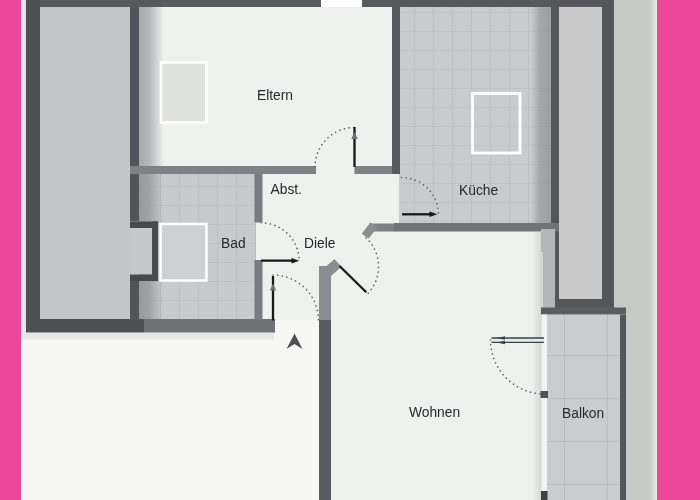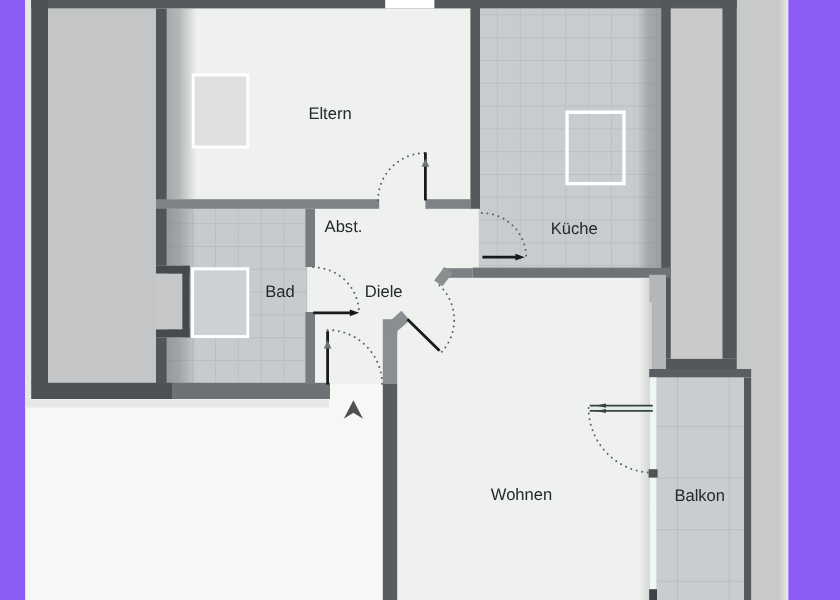--- a/index.html
+++ b/index.html
@@ -1,16 +1,16 @@
 <!DOCTYPE html>
 <html><head>
 <meta charset="utf-8">
 <style>
 html,body{margin:0;padding:0;background:#ffffff;}
-#stage{position:relative;width:700px;height:500px;overflow:hidden;background:#8b5cf6;
+#stage{position:relative;width:700px;height:500px;overflow:hidden;background:#ec4899;
 font-family:"Liberation Sans", sans-serif;}
 svg{display:block;filter:blur(0.38px)}
 .lbl{font-family:"Liberation Sans",sans-serif;font-size:13.8px;fill:#26292b;}
 </style>
 </head>
 <body>
 <div id="stage">
 <svg width="700" height="500" viewBox="0 0 700 500">
   <defs>
 

